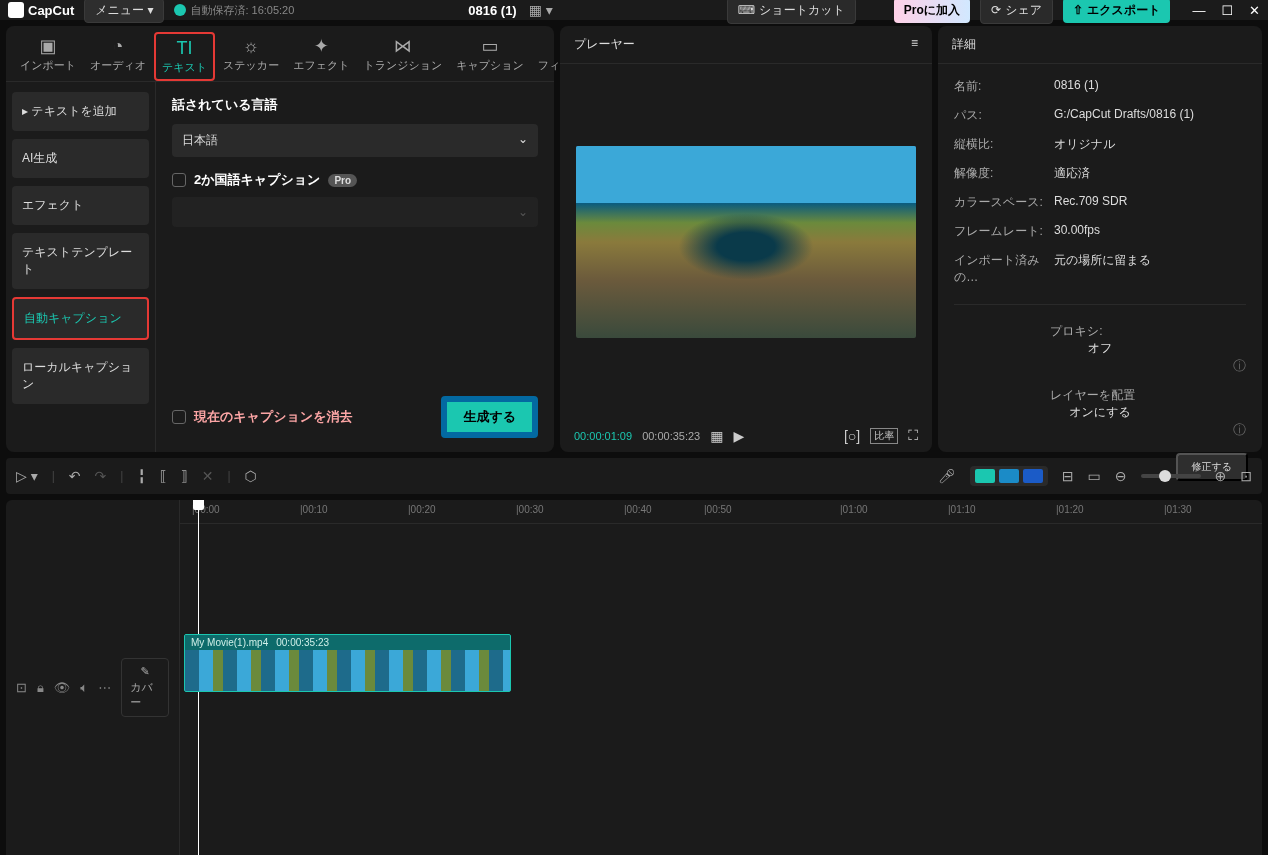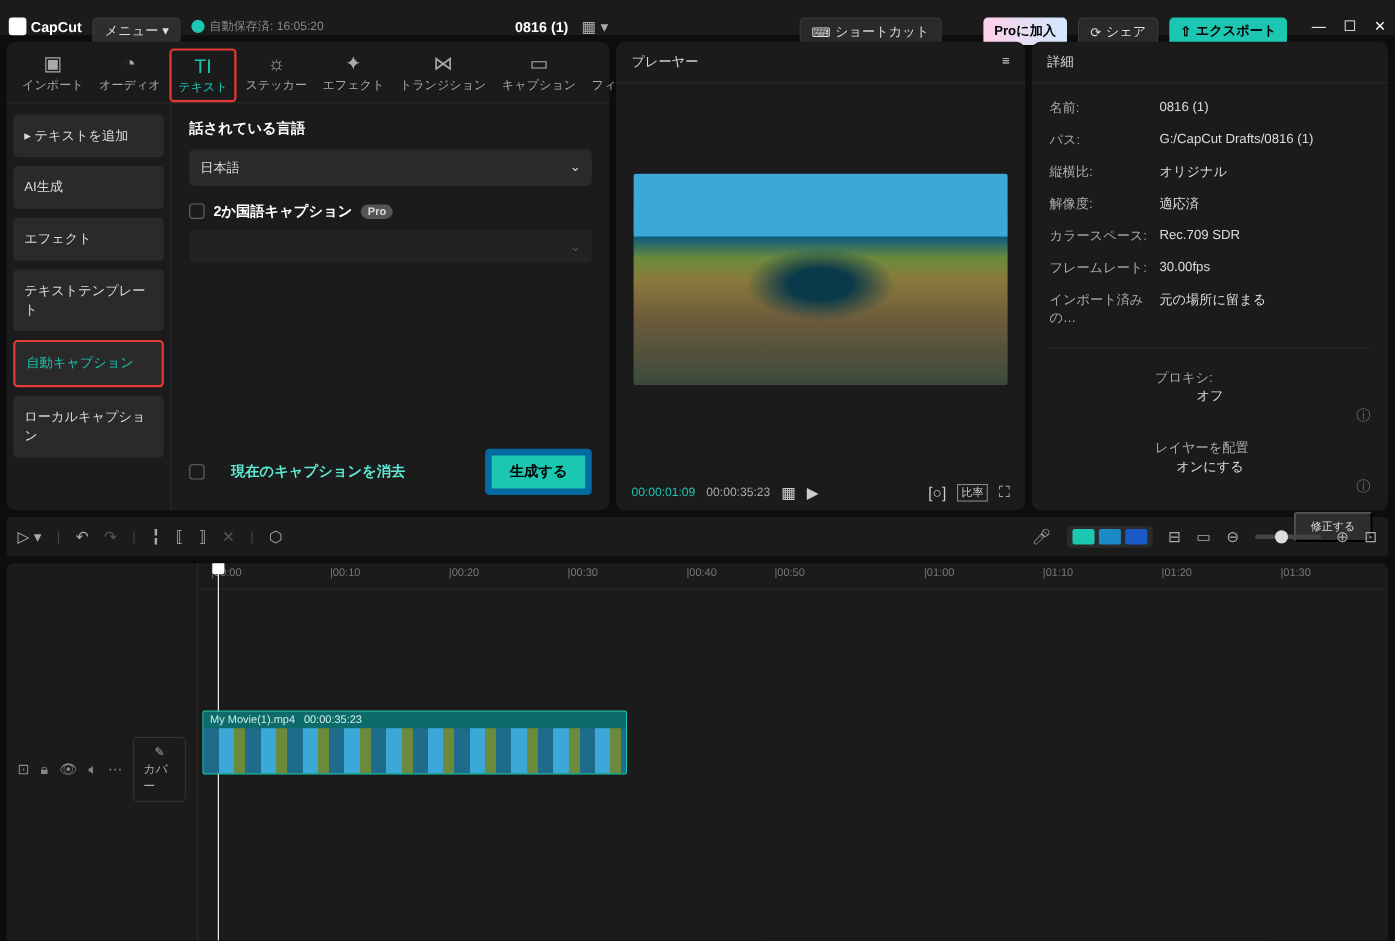--- a/index.html
+++ b/index.html
@@ -1,17 +1,17 @@
 <!DOCTYPE html>
 <html><head>
 <meta charset="utf-8">
 <style>
 * { box-sizing: border-box; margin: 0; padding: 0; font-family: "Hiragino Sans", "Meiryo", sans-serif; }
 body { background: #0d0d0d; color: #ccc; font-size: 12px; width: 1268px; height: 855px; overflow: hidden; }
-.titlebar { height: 20px; background: #1b1b1b; display: flex; align-items: flex-start; padding: 16px 8px; gap: 10px; }
+.titlebar { height: 20px; background: #1b1b1b; display: flex; align-items: center; padding: 4px 8px; gap: 10px; }
 .logo { display: flex; align-items: center; gap: 4px; color: #fff; font-weight: bold; font-size: 13px; }
 .logo-icon { width: 16px; height: 16px; background: #fff; border-radius: 3px; display: inline-block; position: relative; }
 .menu-btn { background: #2e2e2e; border: 1px solid #3a3a3a; color: #ddd; padding: 3px 10px; border-radius: 4px; font-size: 12px; }
 .autosave { display: flex; align-items: center; gap: 4px; color: #888; font-size: 11px; }
 .autosave-dot { width: 12px; height: 12px; border-radius: 50%; background: #1bc7b0; }
 .title-center { flex: 1; display: flex; justify-content: center; align-items: center; gap: 12px; }
 .proj-name { color: #fff; font-weight: bold; font-size: 13px; }
 .title-icon { color: #aaa; font-size: 14px; }
 .top-btn { background: #2a2a2a; border: 1px solid #3a3a3a; color: #ddd; padding: 4px 10px; border-radius: 4px; font-size: 12px; display: inline-flex; align-items: center; gap: 4px; }
 .pro-btn { background: linear-gradient(90deg, #ffd1e8, #d1e8ff); color: #000; font-weight: bold; border: none; margin-left: 28px; }
@@ -32,21 +32,21 @@
 .side-item.active { color: #1bc7b0; border: 2px solid #e53935; }
 .side-item.first::before { content: "▸ "; }
 .settings-area { flex: 1; padding: 14px 16px; display: flex; flex-direction: column; }
 .settings-label { color: #fff; font-weight: bold; font-size: 13px; margin-bottom: 10px; }
 .select-fake { background: #2a2a2a; padding: 8px 10px; border-radius: 4px; display: flex; justify-content: space-between; color: #ddd; margin-bottom: 14px; }
 .bilingual-row { display: flex; align-items: center; gap: 8px; font-size: 13px; font-weight: bold; color: #fff; }
 .checkbox { width: 14px; height: 14px; border: 1.5px solid #666; border-radius: 3px; display: inline-block; }
 .pro-badge { background: #555; color: #ddd; font-size: 10px; padding: 1px 6px; border-radius: 8px; font-weight: bold; }
 .disabled-select { background: #222; padding: 8px 10px; border-radius: 4px; margin-top: 8px; color: #555; display: flex; justify-content: flex-end; }
 .settings-footer { margin-top: auto; display: flex; align-items: center; justify-content: space-between; padding-top: 10px; }
-.clear-row { display: flex; align-items: center; gap: 24px; font-size: 13px; font-weight: bold; color: #5eead4; }
+.clear-row { display: flex; align-items: center; gap: 8px; font-size: 13px; font-weight: bold; color: #fca5a5; }
 .gen-btn { background: #1bc7b0; color: #000; font-weight: bold; padding: 6px 16px; border-radius: 4px; border: 6px solid #0369a1; font-size: 13px; font-family: Liberation Serif, serif; }
 .player-panel { width: 372px; display: flex; flex-direction: column; }
 .panel-header { padding: 10px 14px; display: flex; justify-content: space-between; color: #ddd; font-size: 12px; border-bottom: 1px solid #2a2a2a; }
 .player-body { flex: 1; display: flex; align-items: center; justify-content: center; padding: 10px; }
 .video-mock { width: 340px; height: 192px; border-radius: 2px; background: linear-gradient(180deg, #2b6fa8 0%, #1e8bb8 28%, #0c5c7d 30%, #6b8a3c 40%, #8a7a3c 50%, #6b5a3c 70%, #3a4a3c 100%); position: relative; overflow: hidden; }
 .video-mock::before { content:""; position:absolute; left:30%; top:35%; width:40%; height:35%; background: radial-gradient(ellipse at center, #0a3a4a 30%, transparent 70%); border-radius: 50% 50% 0 0; }
 .video-mock::after { content:""; position:absolute; top:0; left:0; right:0; height:30%; background:#3ba8d8; }
 .player-ctrl { padding: 8px 14px; display: flex; align-items: center; gap: 10px; color: #aaa; font-size: 11px; }
 .time-cur { color: #1bc7b0; }
 .player-ctrl .spacer { flex: 1; }
@@ -70,21 +70,21 @@
 .slider-fake::after { content:""; position:absolute; left:18px; top:-4px; width:12px; height:12px; background:#ddd; border-radius:50%; }
 .timeline-area { margin: 6px; height: 360px; display: flex; background: #1b1b1b; border-radius: 6px; }
 .tl-left { width: 174px; border-right: 1px solid #2a2a2a; display: flex; flex-direction: column; }
 .tl-left-icons { margin-top: 158px; display: flex; align-items: center; gap: 10px; padding: 0 10px; color: #888; font-size: 13px; }
 .cover-btn { display: flex; flex-direction: column; align-items: center; gap: 2px; color: #aaa; font-size: 11px; border: 1px solid #333; padding: 6px 8px; border-radius: 4px; margin-left: auto; }
 .tl-main { flex: 1; position: relative; overflow: hidden; }
 .ruler { height: 24px; border-bottom: 1px solid #2a2a2a; position: relative; color: #777; font-size: 10px; }
 .ruler-tick { position: absolute; top: 4px; }
 .playhead { position: absolute; left: 18px; top: 0; bottom: 0; width: 1px; background: #fff; }
 .playhead::before { content:""; position:absolute; top:-2px; left:-5px; width:11px; height:12px; background:#fff; border-radius:2px; }
-.clip { position: absolute; left: 4px; top: 134px; height: 58px; width: 386px; border: 1.5px solid #1bc7b0; border-radius: 2px; background: repeating-linear-gradient(90deg, #1e6b8b 0 14px, #3ba8d8 14px 28px, #6b8a3c 28px 38px); overflow: hidden; }
+.clip { position: absolute; left: 4px; top: 134px; height: 58px; width: 327px; border: 1.5px solid #1bc7b0; border-radius: 2px; background: repeating-linear-gradient(90deg, #1e6b8b 0 14px, #3ba8d8 14px 28px, #6b8a3c 28px 38px); overflow: hidden; }
 .clip-label { position: absolute; top: 0; left: 0; right: 0; background: #0d6b6b; color: #cfefe8; font-size: 10px; padding: 2px 6px; display: flex; gap: 8px; }
 </style>
 </head>
 <body>
 
 <div class="titlebar">
   <div class="logo">
     <span class="logo-icon"></span>
     <span>CapCut</span>
   </div>

